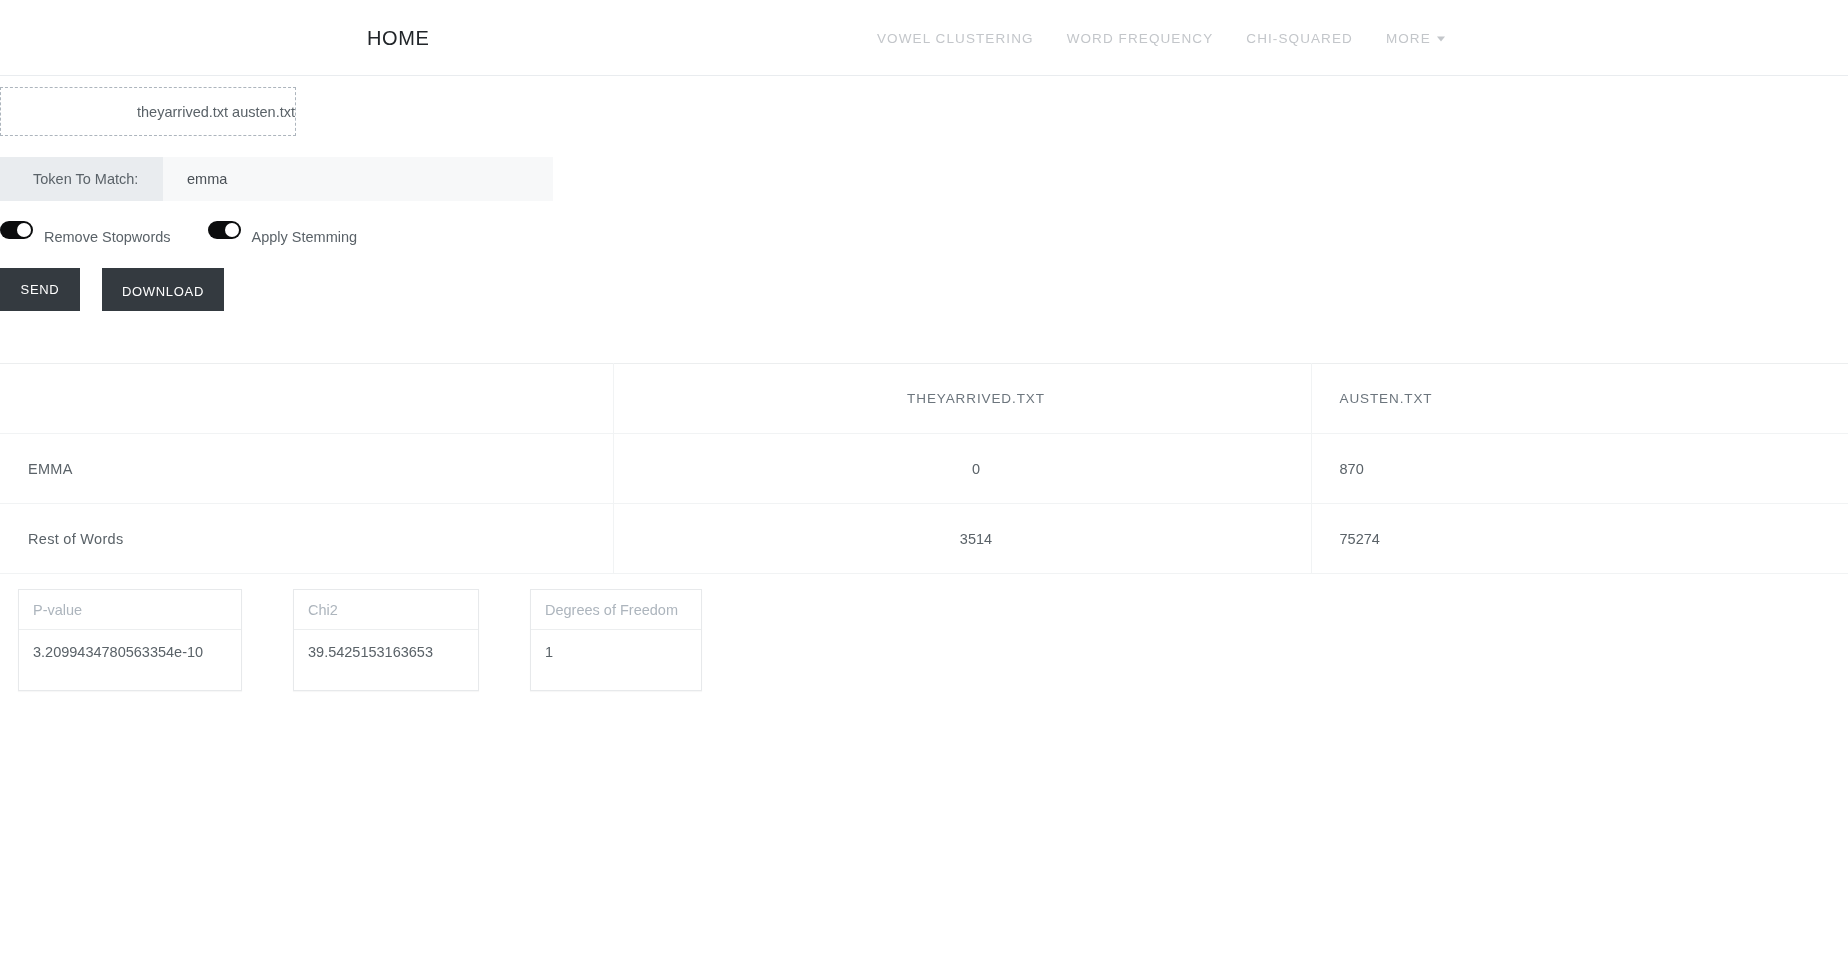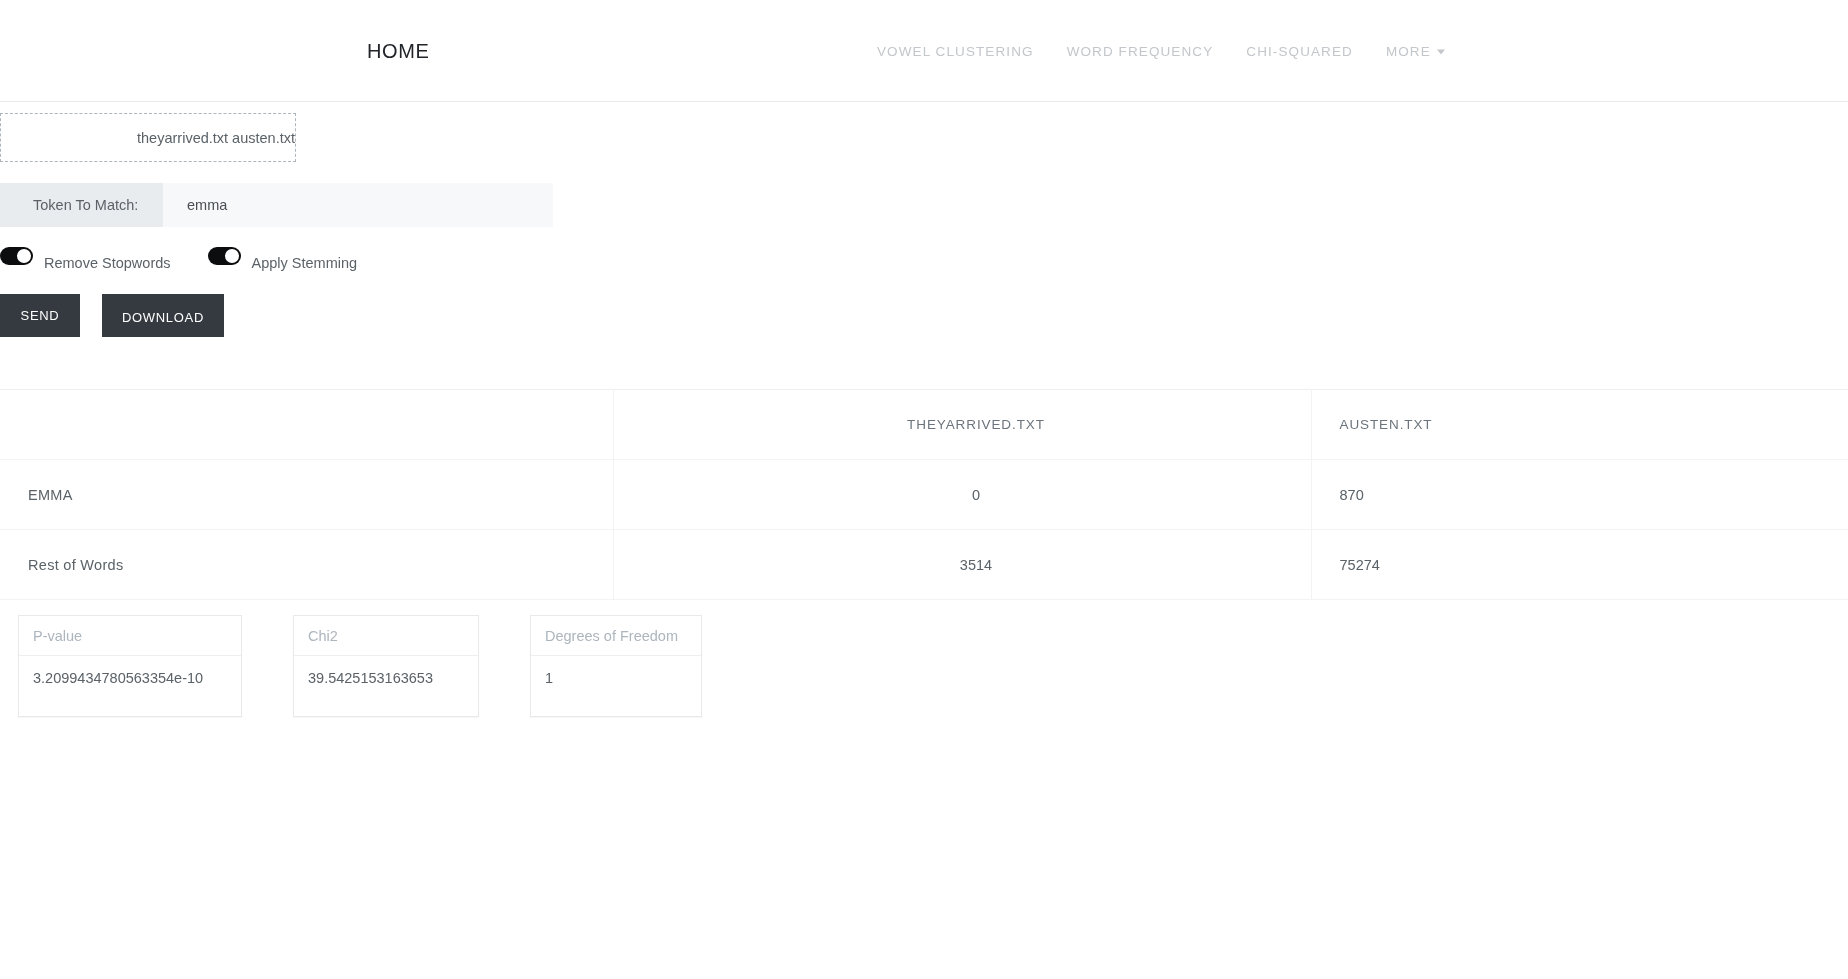--- a/index.html
+++ b/index.html
@@ -13,21 +13,21 @@
   }
   body {
     width: 1848px;
     height: 979px;
     overflow: hidden;
   }
 
   
   .navbar {
     position: relative;
-    height: 102px;
+    height: 76px;
     border-bottom: 1px solid #e9ecef;
     display: flex;
     align-items: center;
     background: #fff;
   }
   .nav-brand {
     position: absolute;
     left: 367px;
     top: 50%;
     transform: translateY(-50%);

